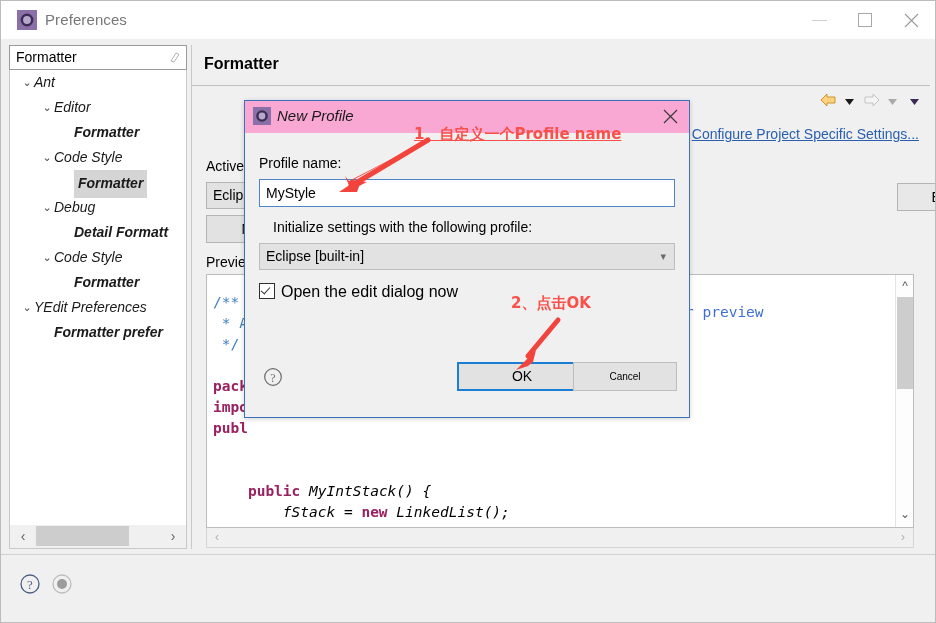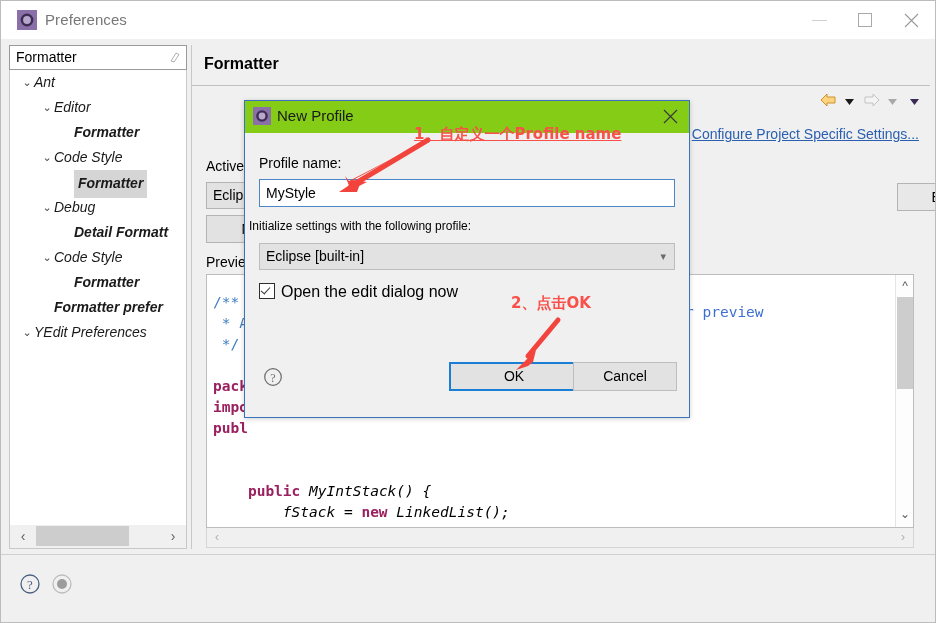--- a/index.html
+++ b/index.html
@@ -366,21 +366,22 @@
     left: 243px; top: 99px;
     width: 446px; height: 318px;
     background: #f0f0f0;
     border: 1px solid #3a72bd;
     box-sizing: border-box;
     box-shadow: 0 1px 5px rgba(0,0,0,.18);
   }
   #dlg-titlebar {
     position: absolute;
     left: 0; top: 0; width: 100%; height: 32px;
-    background: #84cc16;
+    background: #f9a8d4;
+    font-style: italic;
   }
   #dlg-icon {
     position: absolute;
     left: 8px; top: 6px;
     width: 18px; height: 18px;
   }
   #dlg-title {
     position: absolute;
     left: 32px; top: 6px;
     font-size: 15px;
@@ -408,22 +409,22 @@
     width: 416px; height: 28px;
     background: #ffffff;
     border: 1px solid #4a86c8;
     box-sizing: border-box;
     font-size: 14px;
     line-height: 26px;
     padding-left: 6px;
   }
   #dlg-init-label {
     position: absolute;
-    left: 4px; top: 86px;
-    font-size: 12px;
+    left: 28px; top: 86px;
+    font-size: 14px;
   }
   #dlg-init-combo {
     position: absolute;
     left: 14px; top: 110px;
     width: 416px; height: 27px;
     background: #e2e2e2;
     border: 1px solid #bdbdbd;
     box-sizing: border-box;
     font-size: 14px;
     line-height: 25px;
@@ -456,36 +457,36 @@
     border-width: 0 1.6px 1.6px 0;
     transform: rotate(42deg);
   }
   #dlg-help-icon {
     position: absolute;
     left: 18px; top: 234px;
     width: 20px; height: 20px;
   }
   #dlg-ok {
     position: absolute;
-    left: 204px; top: 229px;
+    left: 212px; top: 229px;
     width: 130px; height: 29px;
     background: #e2e2e2;
     border: 2px solid #1a7fd4;
     box-sizing: border-box;
     font-size: 14px;
     text-align: center; line-height: 25px;
   }
   #dlg-cancel {
     position: absolute;
     left: 328px; top: 229px;
     width: 104px; height: 29px;
     background: #e2e2e2;
     border: 1px solid #bdbdbd;
     box-sizing: border-box;
-    font-size: 14px;
+    font-size: 10px;
     text-align: center; line-height: 27px;
   }
 
   
   .anno-text {
     position: absolute;
     color: #f9504a;
     font-family: "DejaVu Sans", sans-serif;
     font-size: 15px;
     font-weight: bold;
@@ -539,22 +540,22 @@
     <div id="tree">
         <div class="tree-row"><span style="display: inline-block; width: 10px;"></span><span class="twisty">⌄</span><span class="tlabel">Ant</span></div>
         <div class="tree-row"><span style="display: inline-block; width: 30px;"></span><span class="twisty">⌄</span><span class="tlabel">Editor</span></div>
         <div class="tree-row bold"><span style="display: inline-block; width: 50px;"></span><span class="twisty"></span><span class="tlabel">Formatter</span></div>
         <div class="tree-row"><span style="display: inline-block; width: 30px;"></span><span class="twisty">⌄</span><span class="tlabel">Code Style</span></div>
         <div class="tree-row bold selected"><span style="display: inline-block; width: 50px;"></span><span class="twisty"></span><span class="tlabel">Formatter</span></div>
         <div class="tree-row"><span style="display: inline-block; width: 30px;"></span><span class="twisty">⌄</span><span class="tlabel">Debug</span></div>
         <div class="tree-row bold"><span style="display: inline-block; width: 50px;"></span><span class="twisty"></span><span class="tlabel">Detail Formatt</span></div>
         <div class="tree-row"><span style="display: inline-block; width: 30px;"></span><span class="twisty">⌄</span><span class="tlabel">Code Style</span></div>
         <div class="tree-row bold"><span style="display: inline-block; width: 50px;"></span><span class="twisty"></span><span class="tlabel">Formatter</span></div>
+        <div class="tree-row"><span style="display: inline-block; width: 10px;"></span><span class="twisty">⌄</span><span class="tlabel">YEdit Preferences</span></div>
         <div class="tree-row bold"><span style="display: inline-block; width: 30px;"></span><span class="twisty"></span><span class="tlabel">Formatter prefer</span></div>
-        <div class="tree-row"><span style="display: inline-block; width: 10px;"></span><span class="twisty">⌄</span><span class="tlabel">YEdit Preferences</span></div>
       </div>
 
     <div id="tree-hscroll">
       <span class="arrow left">‹</span>
       <span class="thumb"></span>
       <span class="arrow right">›</span>
     </div>
   </div>
 
   <div id="right-panel">

